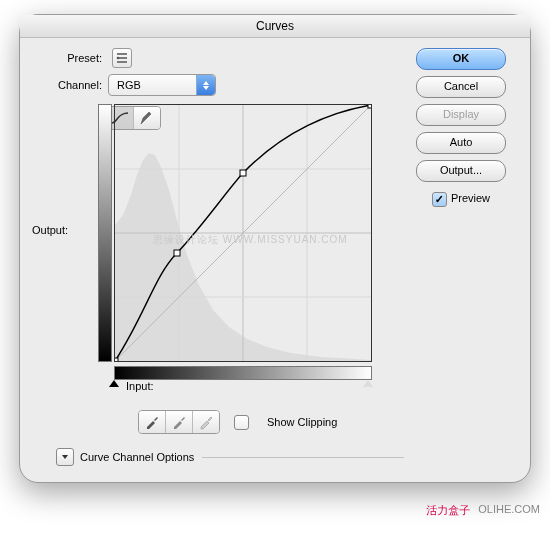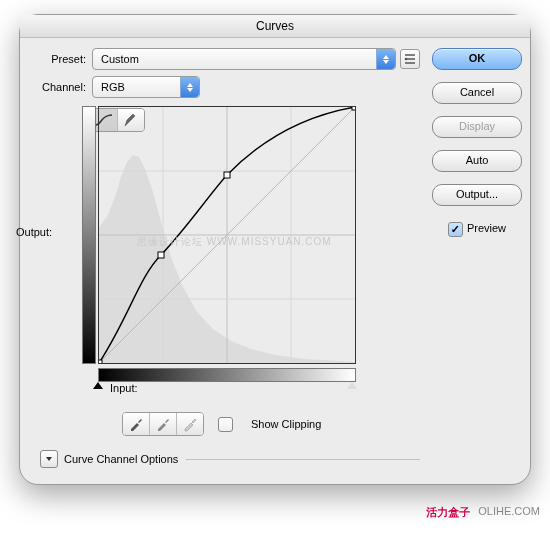--- a/index.html
+++ b/index.html
@@ -1,18 +1,18 @@
 <!DOCTYPE html>
 <html><head>
 <meta charset="utf-8">
 <style>
 body{margin:0;font-family:"Lucida Grande","Helvetica Neue",Arial,sans-serif;font-size:11px;background:#fff;color:#000}
 .dialog{width:510px;margin:14px auto;background:#ececec;border:1px solid #9a9a9a;border-radius:19px;box-shadow:0 10px 30px rgba(0,0,0,.35)}
 .titlebar{height:22px;text-align:center;line-height:22px;font-size:12px;background:linear-gradient(#f6f6f6,#dedede);border-bottom:1px solid #bdbdbd;border-radius:8px 8px 0 0}
-.content{display:flex;padding:10px 8px 12px}
+.content{display:flex;padding:10px 24px 12px}
 .leftcol{flex:1}
 .row{display:flex;align-items:center;margin-bottom:6px}
 .lbl{width:58px;text-align:right;margin-right:6px}
 .select{position:relative;flex:1;height:20px;background:linear-gradient(#fdfdfd,#ebebeb);border:1px solid #9a9a9a;border-radius:4px;display:flex;align-items:center;padding:0 22px 0 8px;box-shadow:0 1px 0 rgba(255,255,255,.7) inset}
 .select.small{flex:0 0 76px}
 .select .end{position:absolute;right:0;top:0;width:18px;height:100%;background:linear-gradient(#7db6f4,#3a7fe0);border-left:1px solid #8aa9d6;border-radius:0 4px 4px 0;display:flex;flex-direction:column;align-items:center;justify-content:center;gap:1px}
 .tri-up{width:0;height:0;border-left:3px solid transparent;border-right:3px solid transparent;border-bottom:4px solid #fff}
 .tri-down{width:0;height:0;border-left:3px solid transparent;border-right:3px solid transparent;border-top:4px solid #fff}
 .menubtn{width:18px;height:18px;margin-left:4px;background:linear-gradient(#fdfdfd,#e6e6e6);border:1px solid #9a9a9a;border-radius:3px;display:flex;align-items:center;justify-content:center}
 .menubtn svg{width:12px;height:10px}
@@ -39,46 +39,39 @@
 .bottomrow{display:flex;align-items:center;margin:48px 0 8px 94px;gap:14px}
 .eyedrops{display:inline-flex;border:1px solid #9a9a9a;border-radius:4px;overflow:hidden;height:22px}
 .eye{width:26px;display:flex;align-items:center;justify-content:center;background:linear-gradient(#fff,#e6e6e6)}
 .eye+.eye{border-left:1px solid #bbb}
 .chk{width:13px;height:13px;border:1px solid #888;border-radius:3px;background:linear-gradient(#fff,#eee);display:inline-flex;align-items:center;justify-content:center;margin-right:4px}
 .chk.on{background:linear-gradient(#cde6ff,#a6ccf4)}
 .chk.on::after{content:"✓";font-size:11px;font-weight:bold;color:#000}
 .disc{display:flex;align-items:center;margin:14px 0 4px 12px}
 .disc-btn{width:16px;height:16px;border:1px solid #888;border-radius:3px;background:linear-gradient(#fff,#e6e6e6);display:flex;align-items:center;justify-content:center;margin-right:6px}
 .disc-line{flex:1;height:1px;background:#c2c2c2;margin-left:8px}
-.rightcol{width:90px;margin-left:12px;display:flex;flex-direction:column;gap:12px;align-items:stretch}
+.rightcol{width:90px;margin-left:12px;display:flex;flex-direction:column;gap:6px;align-items:stretch}
 .btn{height:20px;border:1px solid #888;border-radius:10px;background:linear-gradient(#fdfdfd,#e3e3e3);text-align:center;line-height:19px;box-shadow:0 1px 0 rgba(255,255,255,.6) inset}
 .btn.primary{background:linear-gradient(#bfe0ff,#7ab6f5);border-color:#4d7fc8;font-weight:bold}
 .btn.disabled{color:#9e9e9e}
 .prevrow{display:flex;justify-content:center;margin-top:4px}
 .footer{display:flex;justify-content:flex-end;gap:8px;padding:6px 10px;font-size:11px}
-.footer .r{color:#d4004b;font-weight:bold}
+.footer .r{color:#d4004b;font-weight:normal}
 .footer .g{color:#888}
 </style>
 </head>
 <body>
 
 <div class="dialog">
   <div class="titlebar">Curves</div>
   <div class="content">
     <div class="leftcol">
 
       <div class="row">
         <div class="lbl">Preset:</div>
-        <div class="select">
-          <span>Custom</span>
-          <span class="end">
-              <span class="tri-up"></span>
-              <span class="tri-down"></span>
-            </span>
-        </div>
         <div class="menubtn">
           <svg viewBox="0 0 12 10">
               <circle cx="2" cy="5" r="1.3" fill="#555"></circle>
               <path d="M1 1h10M1 5h10M1 9h10" stroke="#555" stroke-width="1.3"></path>
             </svg>
         </div>
       </div>
 
       <div class="row">
         <div class="lbl">Channel:</div>

